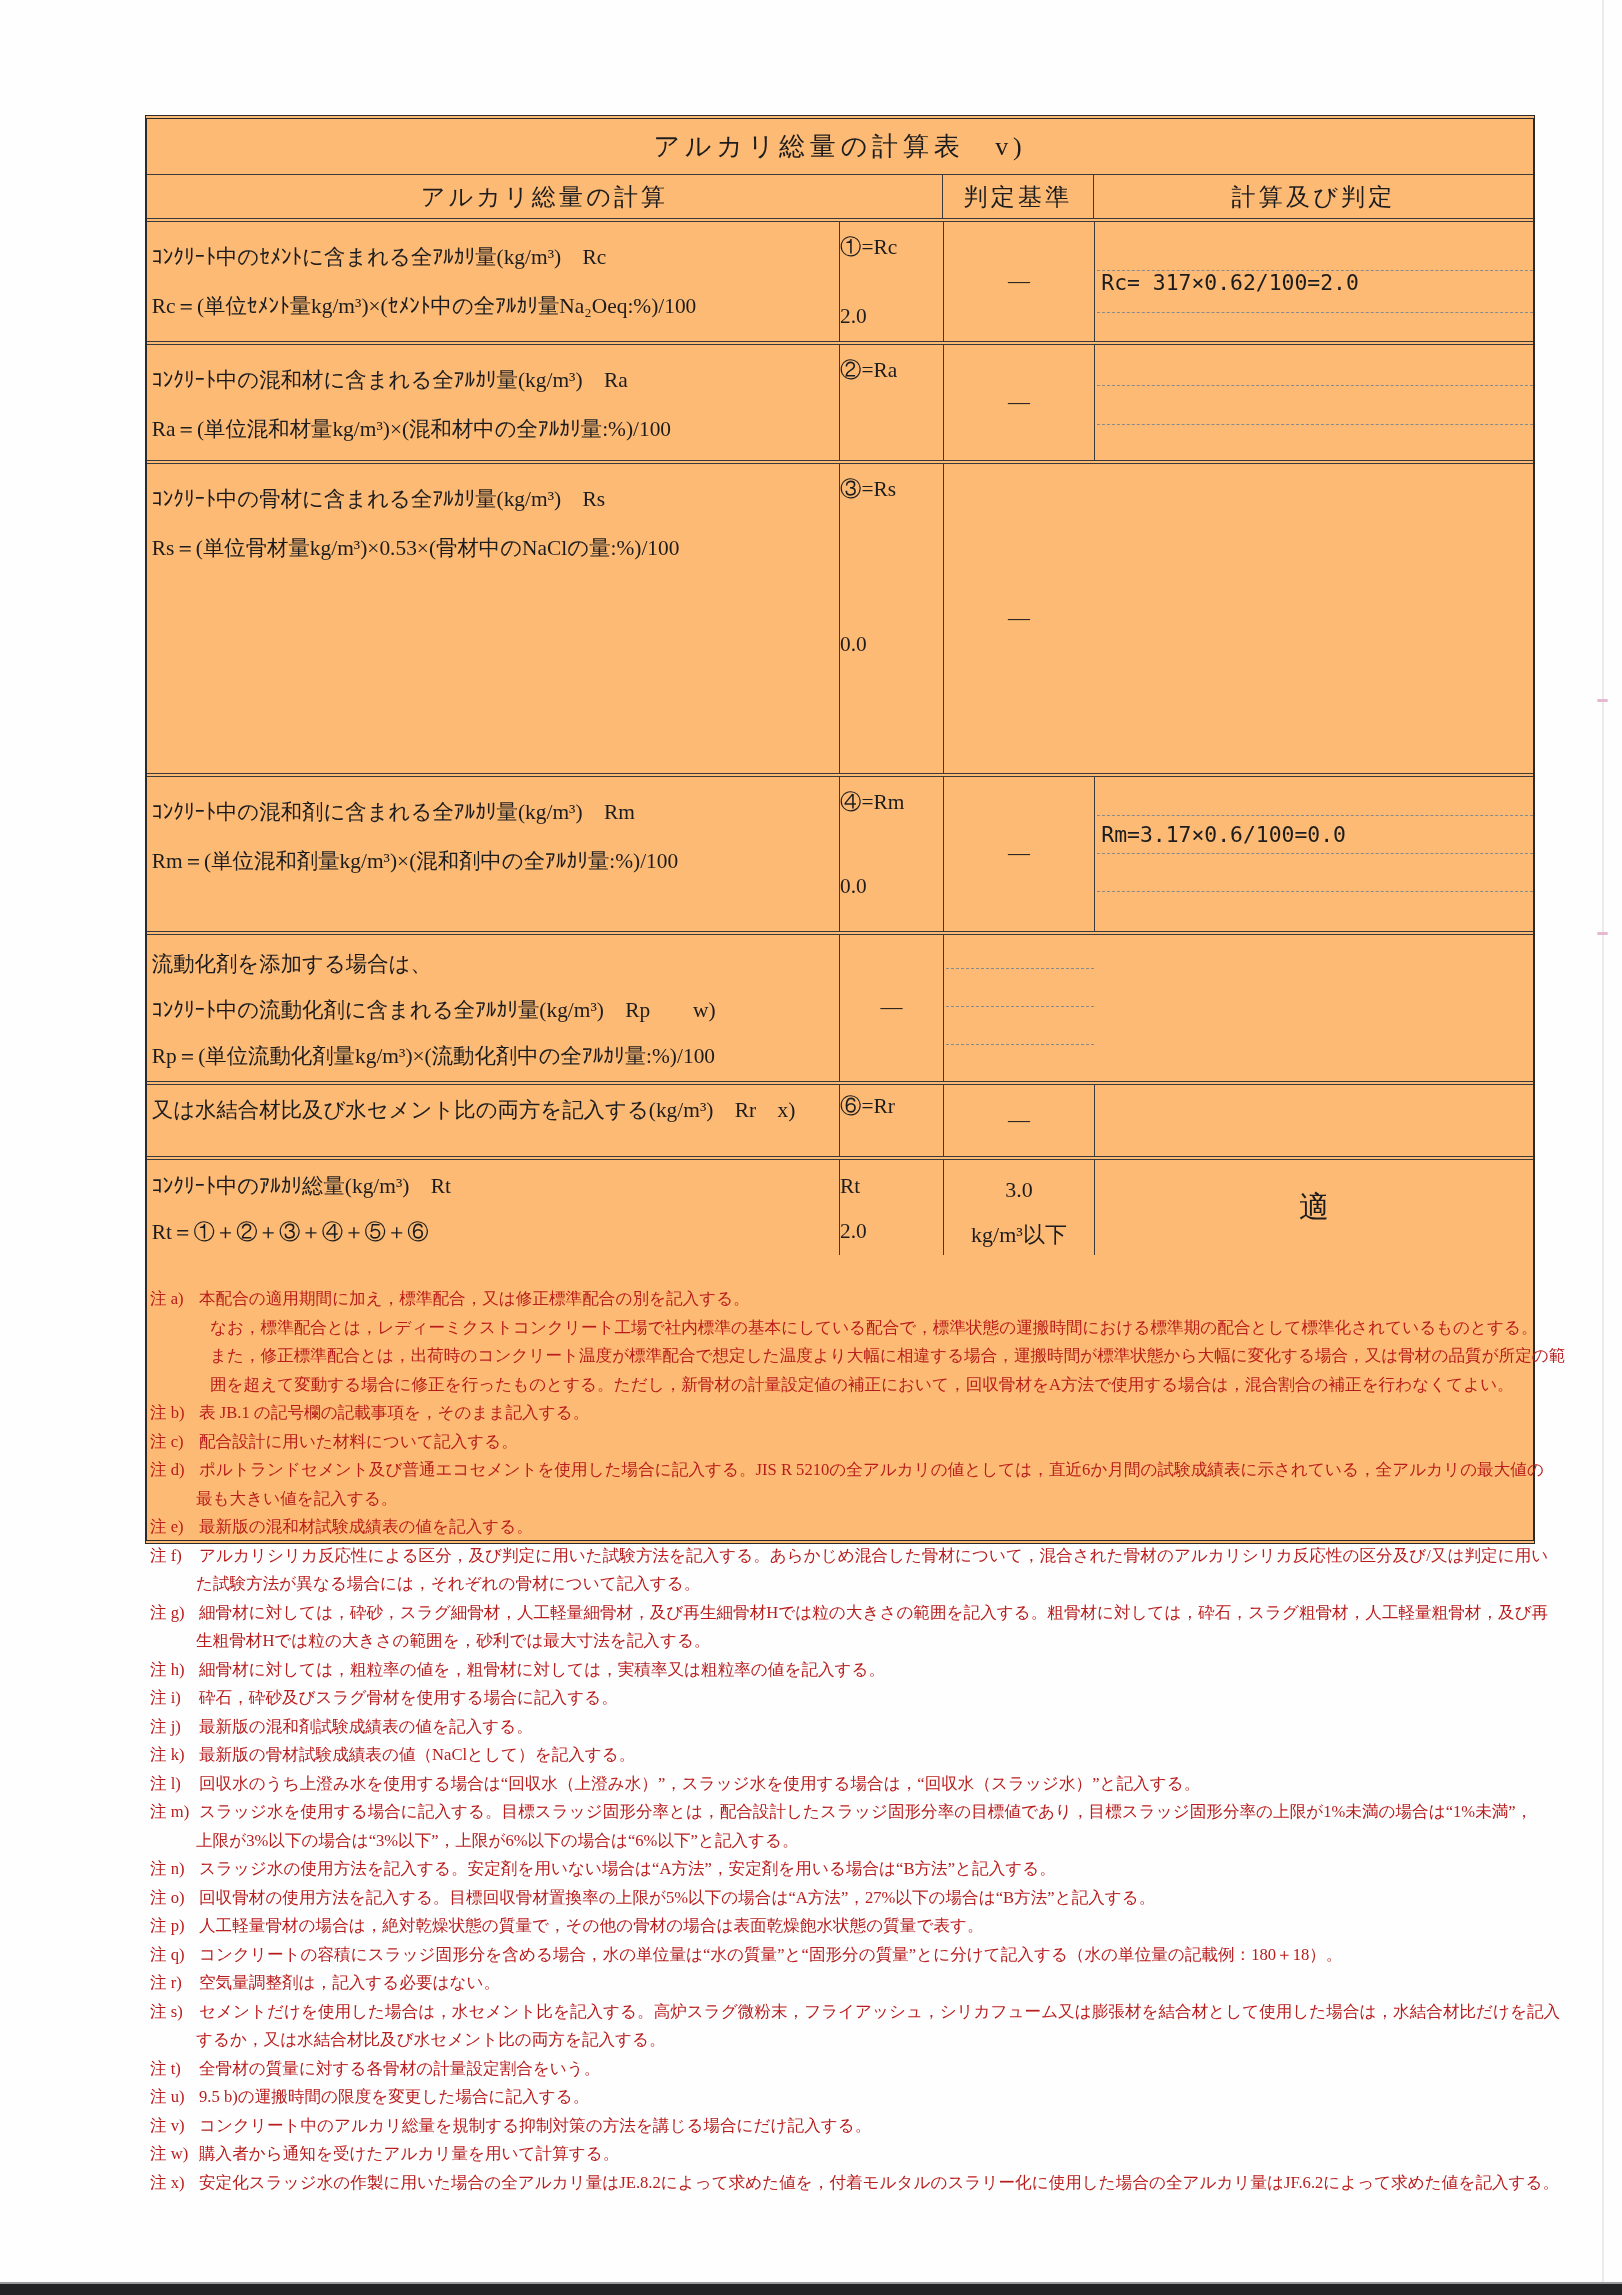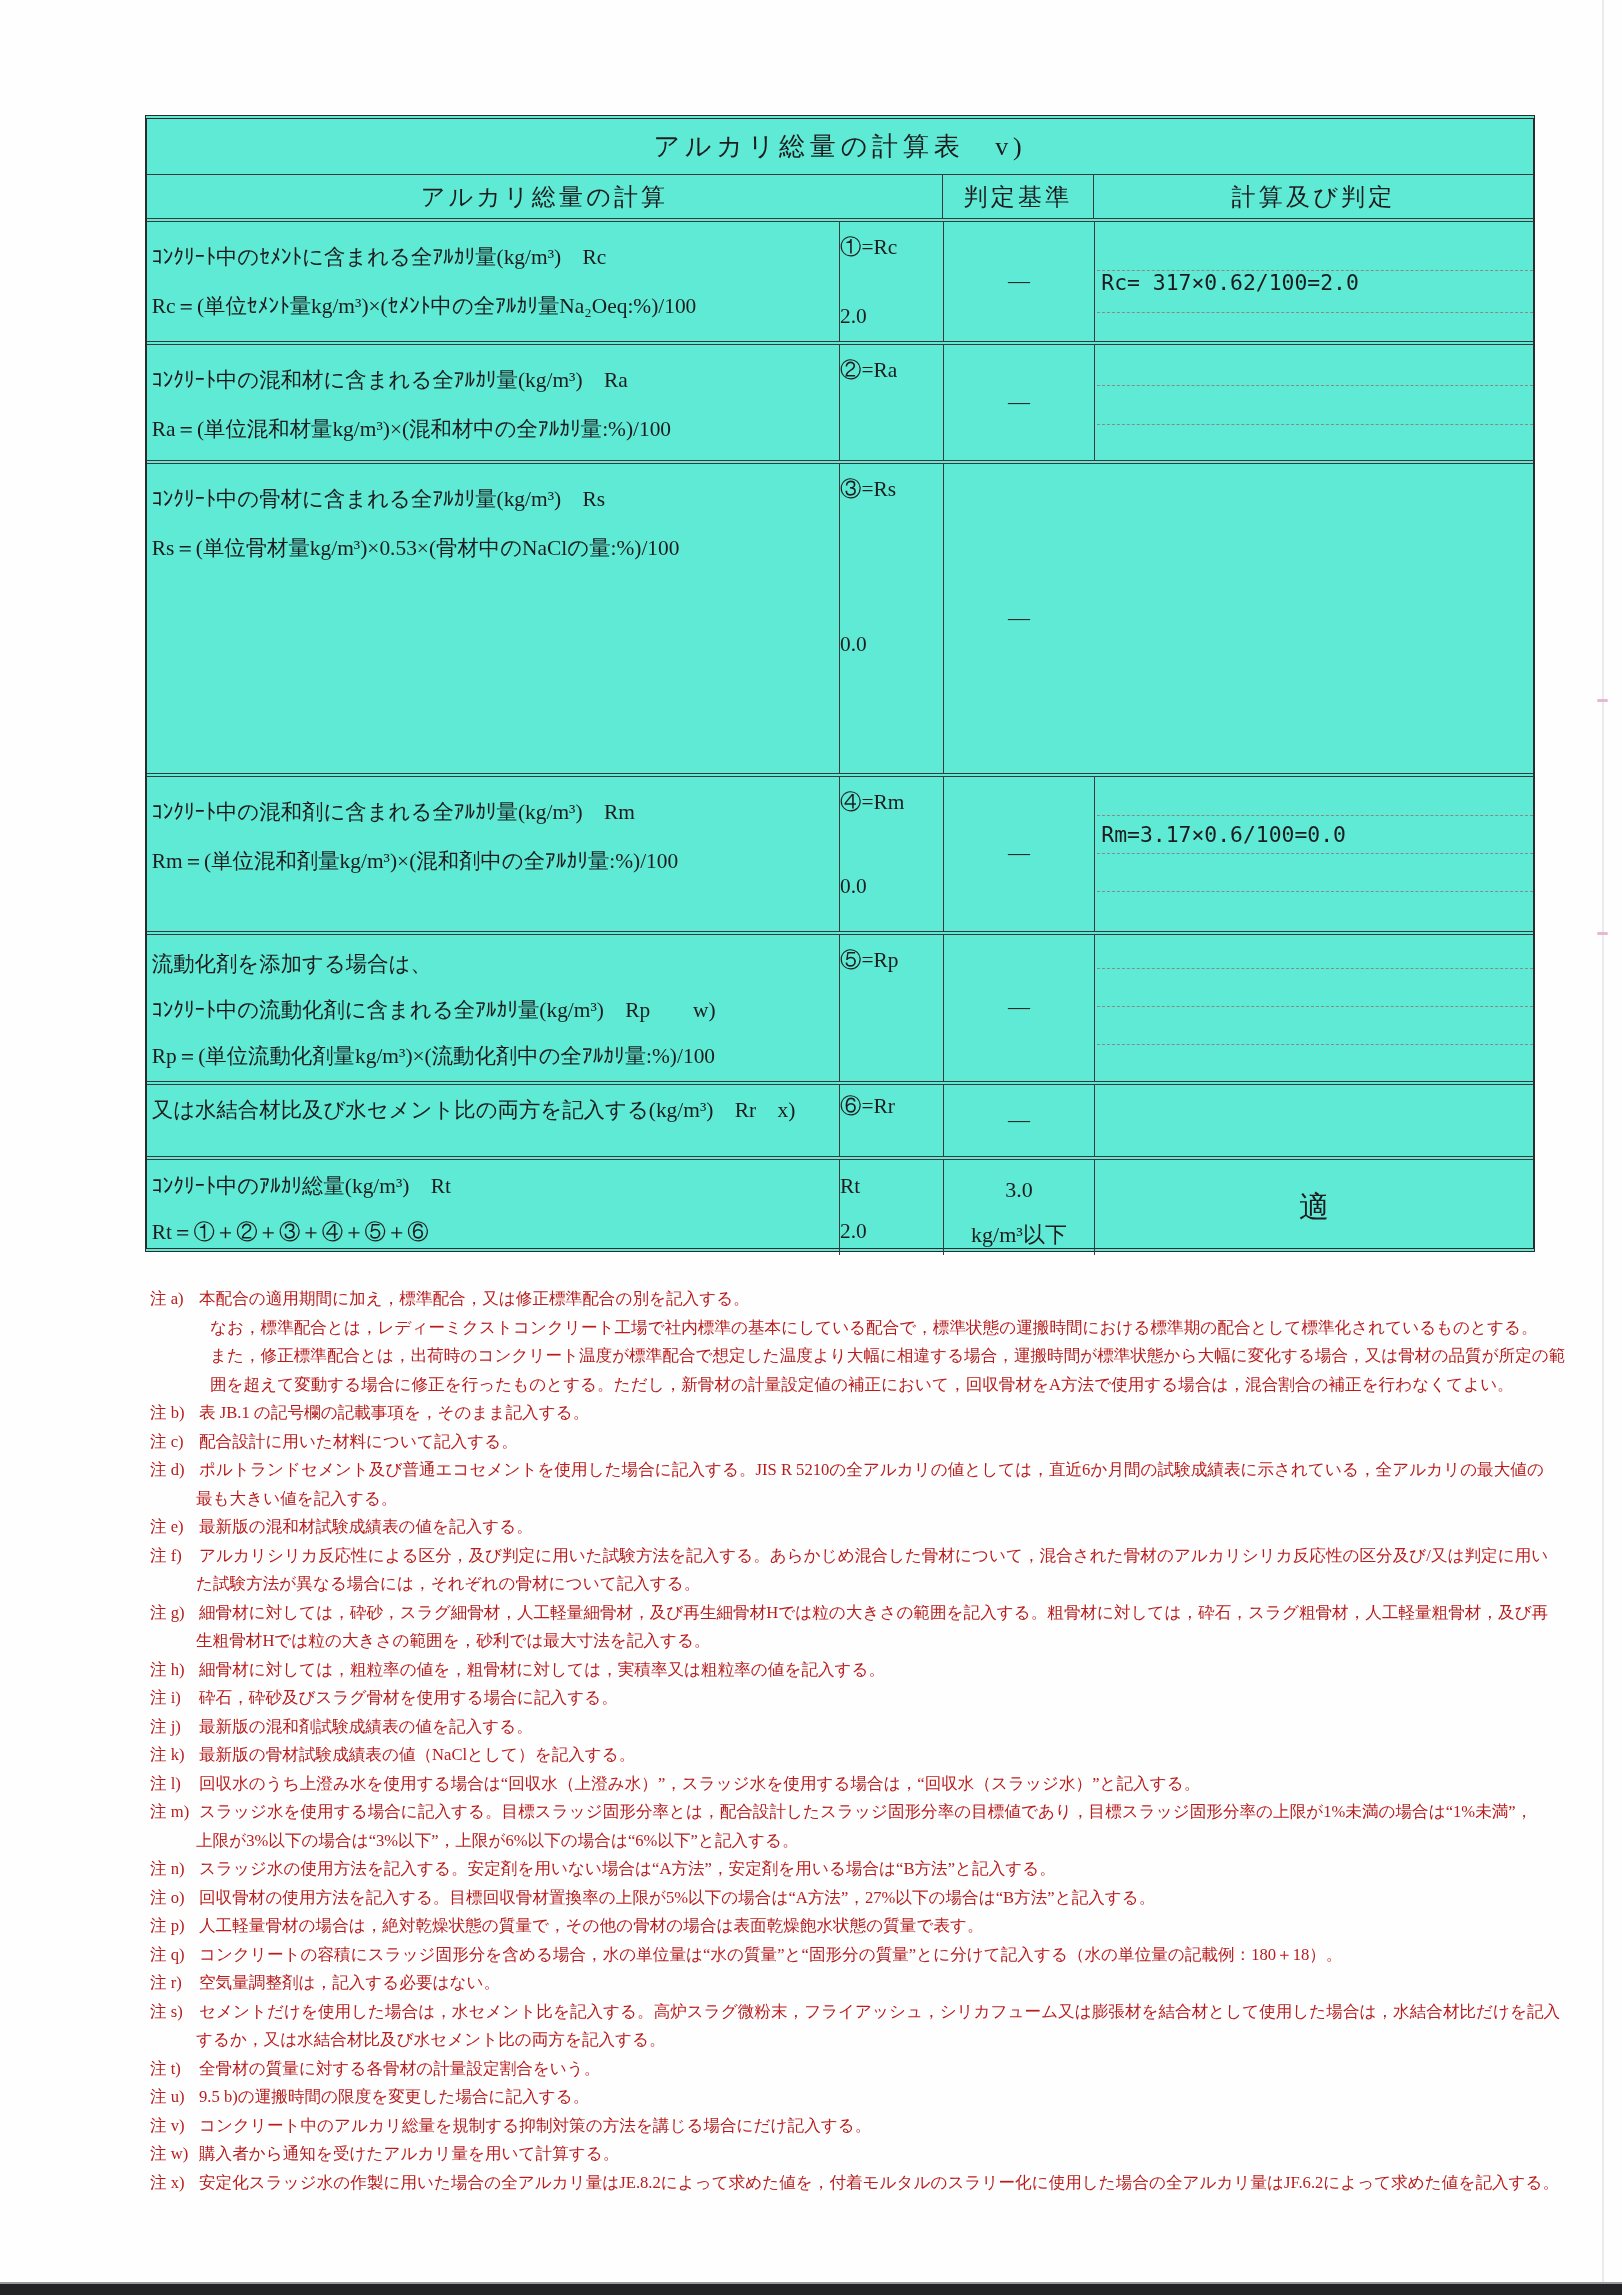--- a/index.html
+++ b/index.html
@@ -7,24 +7,24 @@
   body{
     width:1622px;height:2295px;position:relative;background:#ffffff;
     font-family:"Liberation Serif","DejaVu Serif",serif;
     color:#1c1c1e;overflow:hidden;
   }
   
   .sheet{position:absolute;left:0;top:0;width:1622px;height:2295px;background:#fefefe;}
 
   
   .caltable{
-    position:absolute;left:145px;top:115px;width:1390px;height:1137px;
+    position:absolute;left:145px;top:115px;width:1390px;height:1429px;
     border-left:2.4px solid #2b2b2e;border-right:2.4px solid #2b2b2e;
     border-top:4px double #2b2b2e;border-bottom:4px double #2b2b2e;
-    box-sizing:border-box;background:#5eead4;
+    box-sizing:border-box;background:#fdba74;
   }
   .trow{display:grid;box-sizing:border-box;border-top:4px double #3a3a3d;}
   .trow.first{border-top:none;}
   .trow.thin{border-top:1.6px solid #3a3a3d;}
   .row-title{grid-template-columns:1fr;}
   .row-head{grid-template-columns:795px 151px 1fr;}
   .row-data{grid-template-columns:692px 104px 151px 1fr;}
   .cell{position:relative;box-sizing:border-box;min-width:0;}
   .cell+ .cell{border-left:1.6px solid #3a3a3d;}
   .title-cell{display:flex;align-items:center;justify-content:center;
@@ -147,23 +147,20 @@
         <div class="wline" style="top:114px"></div>
       </div>
     </div>
 
     <div class="trow row-data" style="height:150px">
       <div class="cell cA" style="line-height:46px;padding-top:6.3px">
         <div class="dline" style="height:46px">流動化剤を添加する場合は、</div>
         <div class="dline" style="height:46px">ｺﾝｸﾘｰﾄ中の流動化剤に含まれる全ｱﾙｶﾘ量(kg/m³)　Rp　　w)</div>
         <div class="dline" style="height:46px">Rp＝(単位流動化剤量kg/m³)×(流動化剤中の全ｱﾙｶﾘ量:%)/100</div>
       </div>
-      <div class="cell cB">
-        <div class="sym">⑤=Rp</div>
-      </div>
       <div class="cell cC">
         <div class="dash-mark">—</div>
       </div>
       <div class="cell cD">
         <div class="wline" style="top:33px"></div>
         <div class="wline" style="top:71px"></div>
         <div class="wline" style="top:109px"></div>
       </div>
     </div>
 

